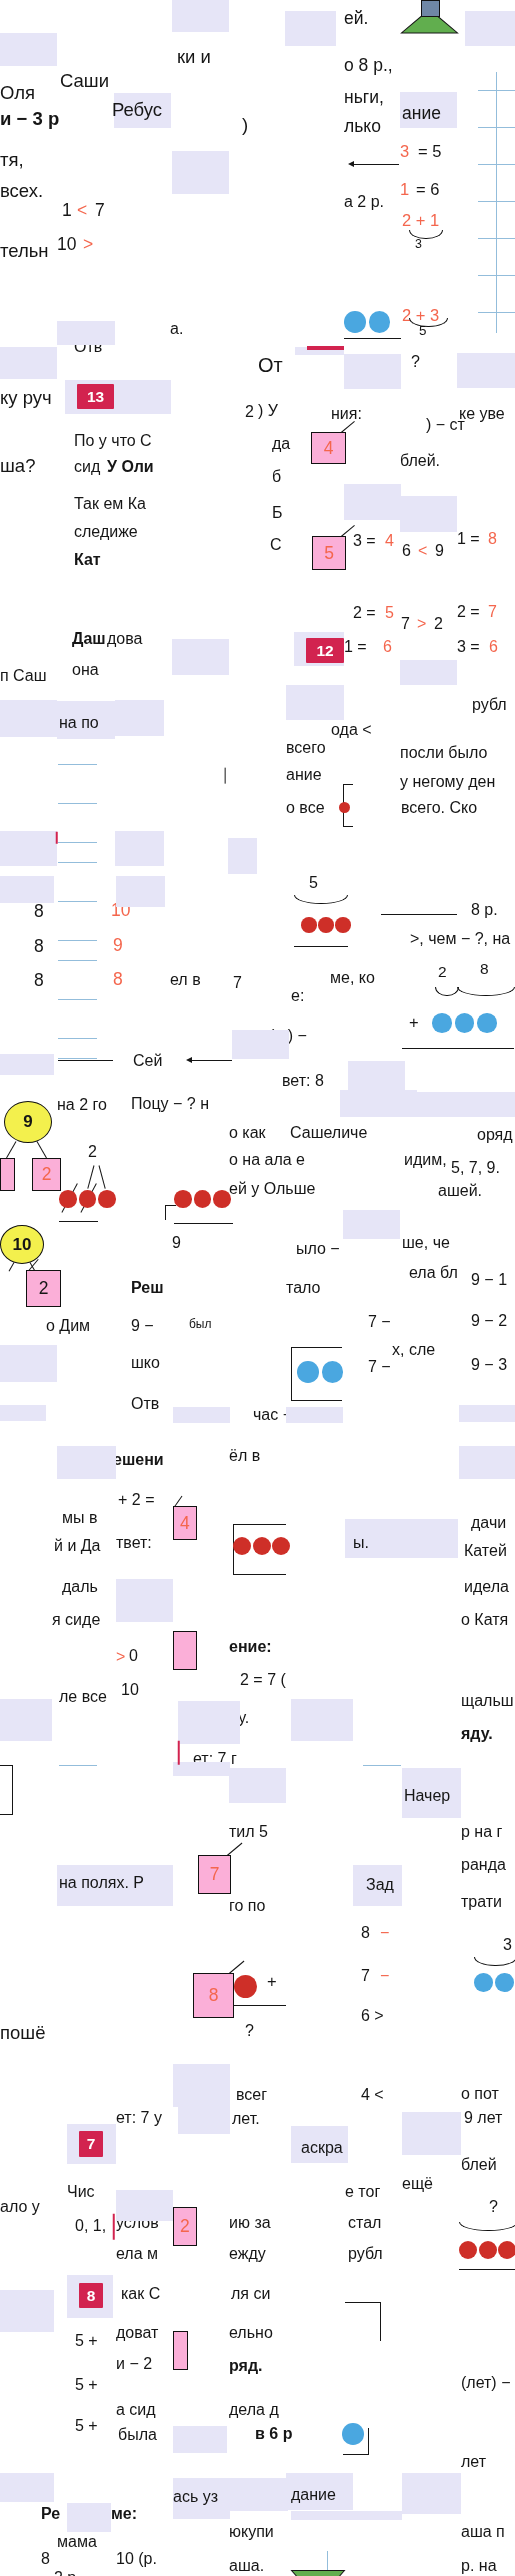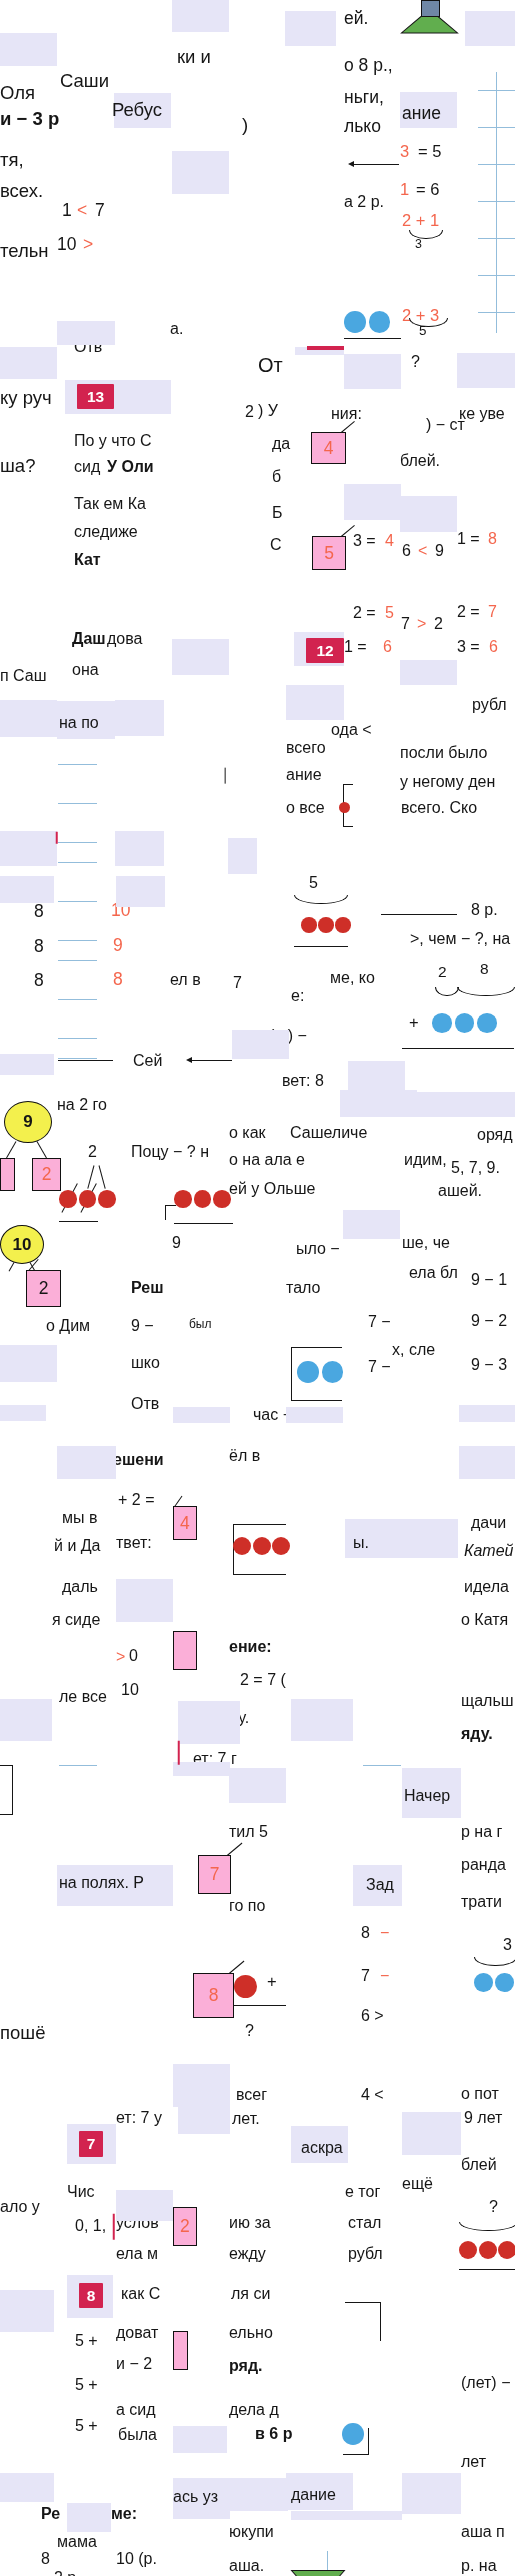--- a/index.html
+++ b/index.html
@@ -144,21 +144,21 @@
     <div class="frag" style="left: 233px; top: 975px; font-size: 16px;">7</div>
     <div class="frag" style="left: 330px; top: 970px; font-size: 16px;">ме, ко</div>
     <div class="frag" style="left: 34px; top: 972px; font-size: 17.5px;">8</div>
     <div class="frag" style="left: 113px; top: 971px; font-size: 17.5px; color: rgb(244, 102, 77);">8</div>
     <div class="frag" style="left: 291px; top: 988px; font-size: 16px;">е:</div>
     <div class="frag" style="left: 409px; top: 1014px; font-size: 16.5px;">+</div>
     <div class="frag" style="left: 269px; top: 1028px; font-size: 16px;">(р.) −</div>
     <div class="frag" style="left: 133px; top: 1053px; font-size: 16px;">Сей</div>
     <div class="frag" style="left: 282px; top: 1073px; font-size: 16px;">вет: 8</div>
     <div class="frag" style="left: 57px; top: 1097px; font-size: 16px;">на 2 го</div>
-    <div class="frag" style="left: 131px; top: 1096px; font-size: 16px; margin-top: 48px;">Поцу − ? н</div>
+    <div class="frag" style="left: 131px; top: 1096px; font-size: 16px;">Поцу − ? н</div>
     <div class="frag" style="left: 229px; top: 1125px; font-size: 16px;">о как</div>
     <div class="frag" style="left: 290px; top: 1125px; font-size: 16px;">Сашеличе</div>
     <div class="frag" style="left: 477px; top: 1127px; font-size: 16px;">оряд</div>
     <div class="frag" style="left: 88px; top: 1144px; font-size: 16px;">2</div>
     <div class="frag" style="left: 229px; top: 1152px; font-size: 16px;">о на ала е</div>
     <div class="frag" style="left: 404px; top: 1152px; font-size: 16px;">идим,</div>
     <div class="frag" style="left: 451px; top: 1160px; font-size: 16px;">5, 7, 9.</div>
     <div class="frag" style="left: 229px; top: 1181px; font-size: 16px;">ей у Ольше</div>
     <div class="frag" style="left: 438px; top: 1183px; font-size: 16px;">ашей.</div>
     <div class="frag" style="left: 172px; top: 1235px; font-size: 16px;">9</div>
@@ -180,21 +180,21 @@
     <div class="frag" style="left: 131px; top: 1396px; font-size: 16px;">Отв</div>
     <div class="frag" style="left: 229px; top: 1407px; font-size: 16px; margin-left: 24px;">час −</div>
     <div class="frag" style="left: 229px; top: 1448px; font-size: 16px;">ёл в</div>
     <div class="frag b" style="left: 113px; top: 1452px; font-size: 16px;">ешени</div>
     <div class="frag" style="left: 118px; top: 1492px; font-size: 16px;">+ 2 =</div>
     <div class="frag" style="left: 62px; top: 1510px; font-size: 16px;">мы в</div>
     <div class="frag" style="left: 116px; top: 1535px; font-size: 16px;">твет:</div>
     <div class="frag" style="left: 54px; top: 1538px; font-size: 16px;">й и Да</div>
     <div class="frag" style="left: 353px; top: 1535px; font-size: 16px;">ы.</div>
     <div class="frag" style="left: 471px; top: 1515px; font-size: 16px;">дачи</div>
-    <div class="frag" style="left: 464px; top: 1543px; font-size: 16px; font-style: italic;">Катей</div>
+    <div class="frag" style="left: 464px; top: 1543px; font-size: 16px;">Катей</div>
     <div class="frag" style="left: 62px; top: 1579px; font-size: 16px;">даль</div>
     <div class="frag" style="left: 464px; top: 1579px; font-size: 16px;">идела</div>
     <div class="frag" style="left: 52px; top: 1612px; font-size: 16px;">я сиде</div>
     <div class="frag" style="left: 461px; top: 1612px; font-size: 16px;">о Катя</div>
     <div class="frag b" style="left: 229px; top: 1639px; font-size: 16px;">ение:</div>
     <div class="frag" style="left: 116px; top: 1649px; font-size: 16px; color: rgb(244, 102, 77);">&gt;</div>
     <div class="frag" style="left: 129px; top: 1648px; font-size: 16px;">0</div>
     <div class="frag" style="left: 240px; top: 1672px; font-size: 16px;">2 = 7 (</div>
     <div class="frag" style="left: 121px; top: 1682px; font-size: 16px;">10</div>
     <div class="frag" style="left: 59px; top: 1689px; font-size: 16px;">ле все</div>

